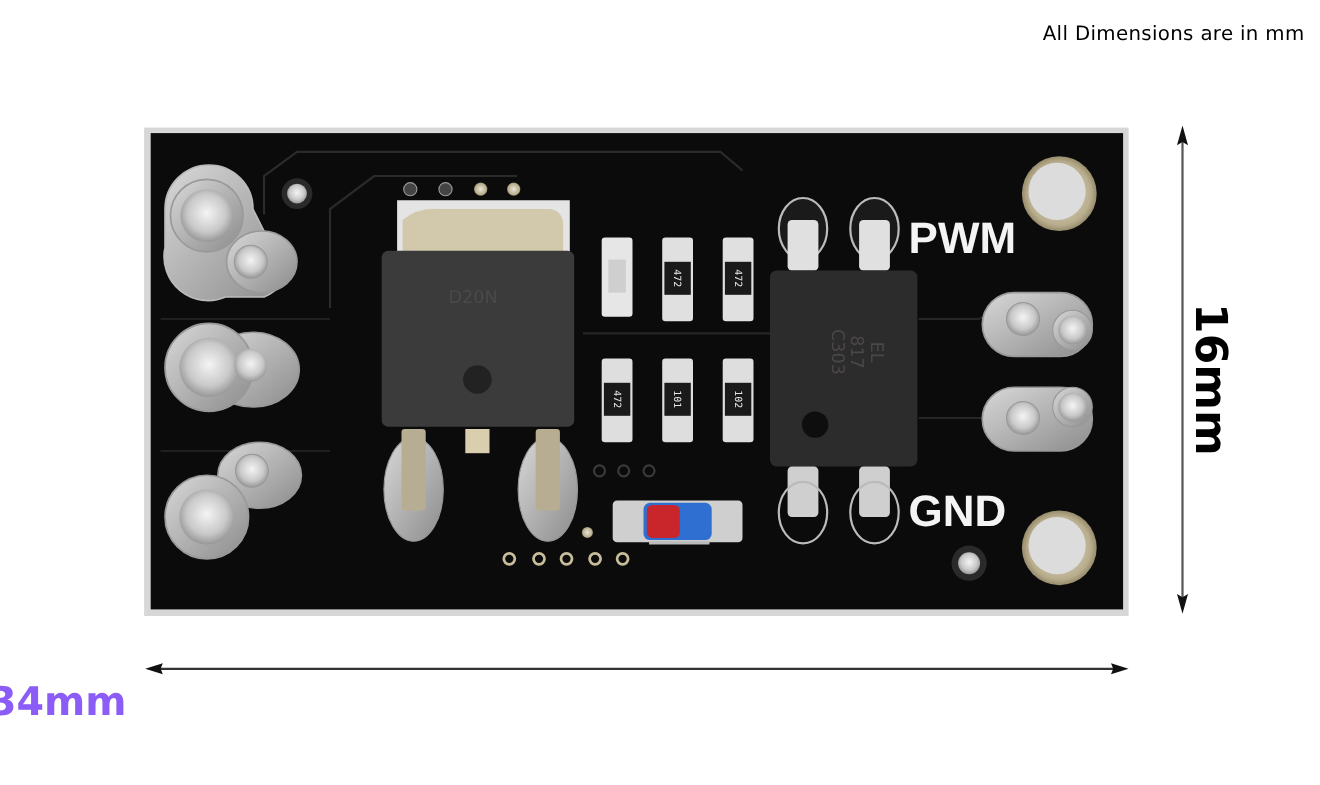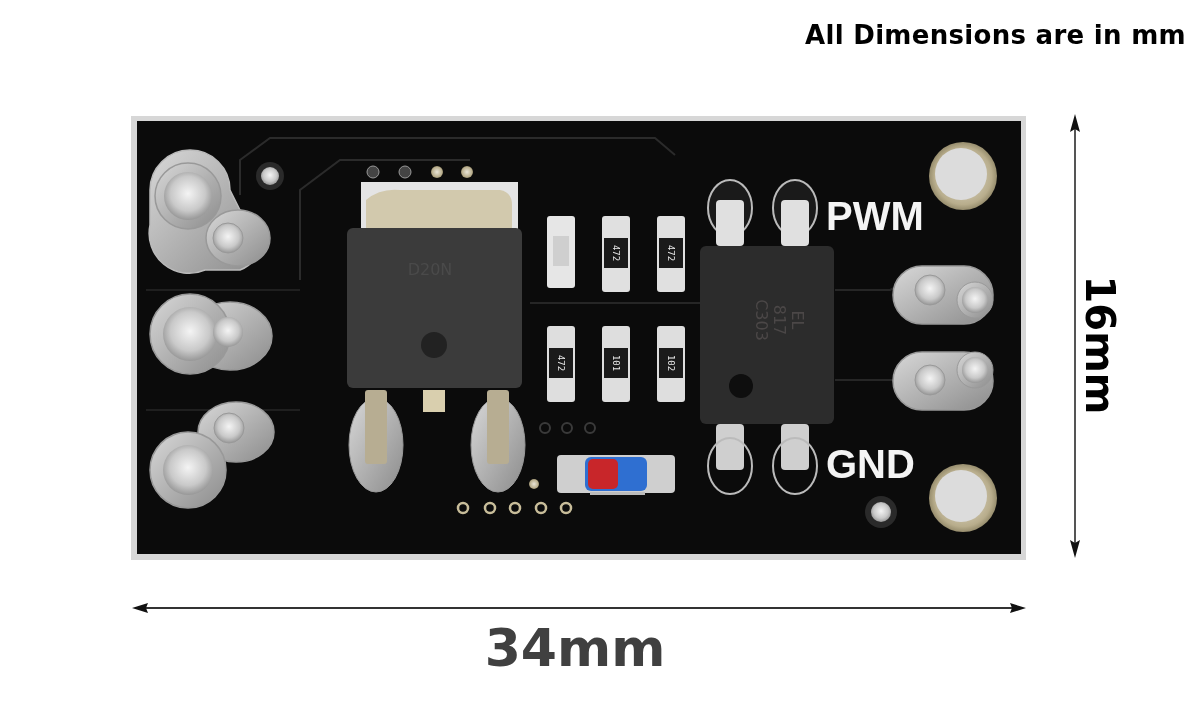--- a/index.html
+++ b/index.html
@@ -1,18 +1,18 @@
 <!DOCTYPE html>
 <html><head>
   <meta charset="utf-8">
   <style>
     html, body { margin:0; padding:0; background:#ffffff; }
     body { width:1200px; height:714px; position:relative; overflow:hidden; font-family:"DejaVu Sans", sans-serif; }
-    .note { position:absolute; right:14px; top:20px; font-family:"DejaVu Sans", sans-serif; font-weight:bold; font-size:26px; color:#000; letter-spacing:0.3px; }
-    .dim-h-label { position:absolute; left:0; width:1160px; top:618px; text-align:center; font-family:"DejaVu Sans", sans-serif; font-weight:bold; font-size:52px; color:#404040; }
+    .note { position:absolute; right:14px; top:20px; font-family:"DejaVu Sans", sans-serif; font-weight:normal; font-size:18px; color:#000; letter-spacing:0.3px; }
+    .dim-h-label { position:absolute; left:0; width:1160px; top:618px; text-align:left; font-family:"DejaVu Sans", sans-serif; font-weight:bold; font-size:36px; color:#8b5cf6; }
     .dim-h-label span { margin-left:-10px; }
     .dim-v-label { position:absolute; left:1100px; top:345px; transform:translate(-50%,-50%) rotate(90deg); font-family:"DejaVu Sans", sans-serif; font-weight:bold; font-size:40px; color:#000; white-space:nowrap; }
     svg.board { position:absolute; left:0; top:0; }
     .silk { font-family:"Liberation Sans", sans-serif; font-weight:bold; fill:#f4f4f4; }
     .mark { font-family:"DejaVu Sans Mono", monospace; font-size:9px; fill:#e8e8e8; }
   </style>
 </head>
 <body>
 
 <div class="note">All Dimensions are in mm</div>

